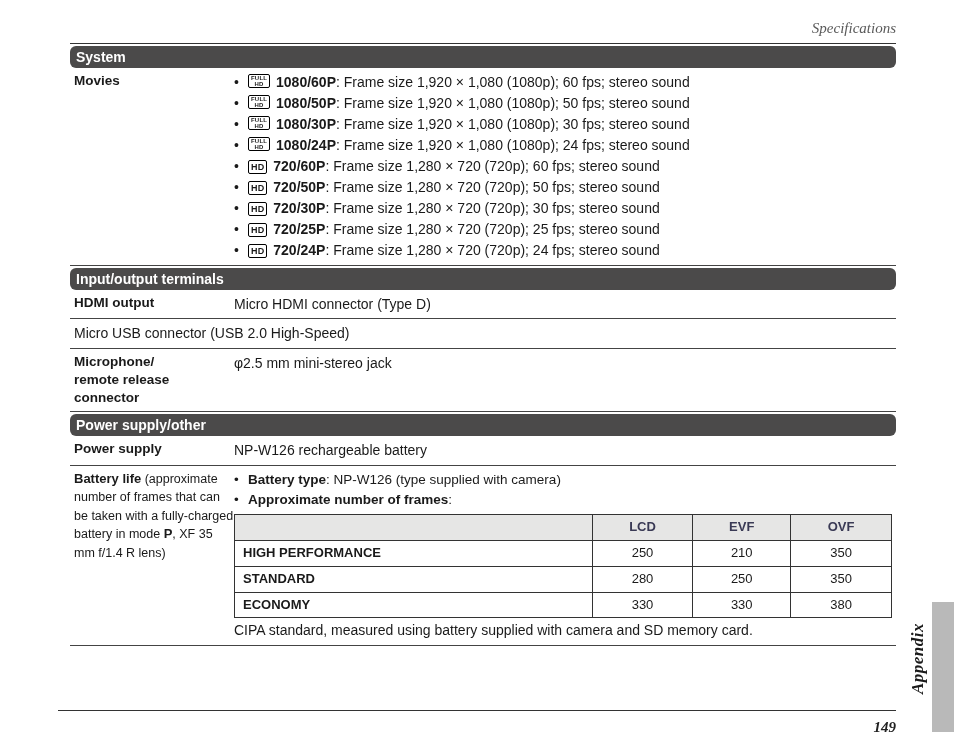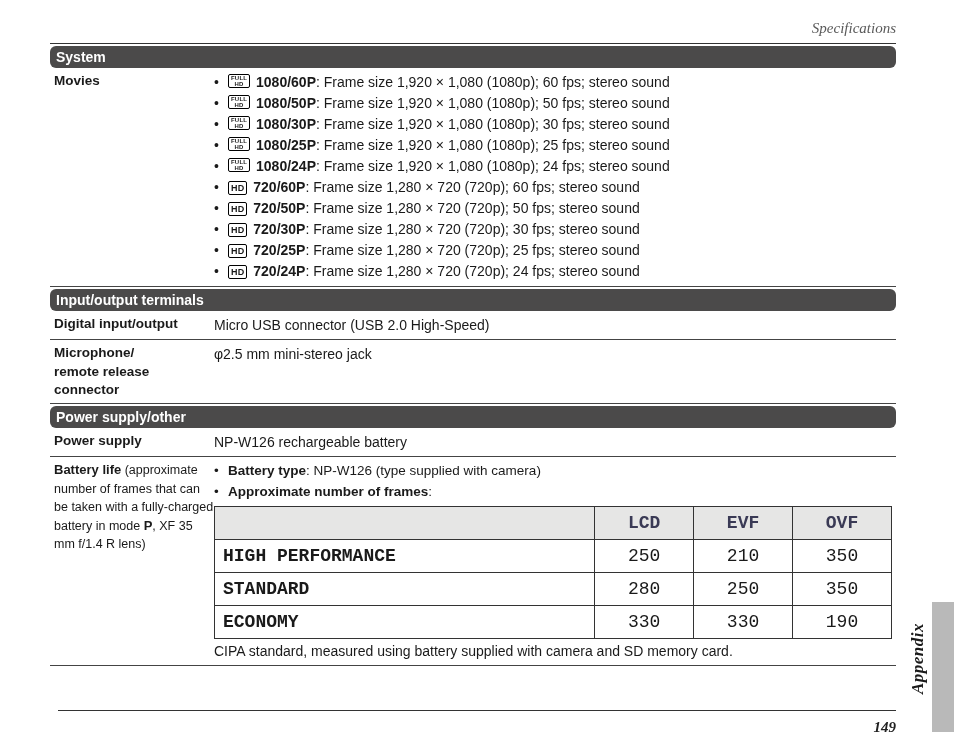--- a/index.html
+++ b/index.html
@@ -8,21 +8,21 @@
     font-family: "Helvetica Neue", Helvetica, Arial, sans-serif;
     color: #1a1a1a;
     background: #fff;
     width: 954px;
     height: 748px;
     position: relative;
     overflow: hidden;
   }
   .page {
     position: absolute;
-    left: 50px;
+    left: 70px;
     right: 58px;
     top: 20px;
   }
   .header-label {
     font-size: 15px;
     font-style: italic;
     font-family: "Times New Roman", serif;
     color: #5a5a5a;
     text-align: right;
     padding: 0 0 6px 0;
@@ -105,22 +105,21 @@
   .bullet-line::before {
     content: "•";
     position: absolute;
     left: 0;
     top: 0;
   }
   .battery-table {
     border-collapse: collapse;
     width: 100%;
     margin-top: 4px;
-    font-size: 18px;
-    font-family: Liberation Mono, monospace;
+    font-size: 13px;
   }
   .battery-table th, .battery-table td {
     border: 1px solid #333;
     padding: 3px 8px;
   }
   .battery-table thead th {
     background: #e6e6e5;
     font-weight: bold;
     color: #3a3a55;
     text-align: center;
@@ -193,34 +192,36 @@
   <hr class="hr-top">
 
   <div class="section-bar">System</div>
   <div class="spec-row">
     <div class="spec-label">Movies</div>
     <div class="spec-content">
       <ul class="movies" id="movies-list">
           <li><span class="fhd-icon"></span><span class="movie-name"> 1080/60P</span><span>: Frame size 1,920 × 1,080 (1080p); 60 fps; stereo sound</span></li>
           <li><span class="fhd-icon"></span><span class="movie-name"> 1080/50P</span><span>: Frame size 1,920 × 1,080 (1080p); 50 fps; stereo sound</span></li>
           <li><span class="fhd-icon"></span><span class="movie-name"> 1080/30P</span><span>: Frame size 1,920 × 1,080 (1080p); 30 fps; stereo sound</span></li>
-          <li><span class="fhd-icon"></span><span class="movie-name"> 1080/25P</span><span>: Frame size 1,920 × 1,080 (1080p); 25 fps; stereo sound</span></li>
           <li><span class="fhd-icon"></span><span class="movie-name"> 1080/24P</span><span>: Frame size 1,920 × 1,080 (1080p); 24 fps; stereo sound</span></li>
           <li><span class="hd-icon"></span><span class="movie-name"> 720/60P</span><span>: Frame size 1,280 × 720 (720p); 60 fps; stereo sound</span></li>
           <li><span class="hd-icon"></span><span class="movie-name"> 720/50P</span><span>: Frame size 1,280 × 720 (720p); 50 fps; stereo sound</span></li>
           <li><span class="hd-icon"></span><span class="movie-name"> 720/30P</span><span>: Frame size 1,280 × 720 (720p); 30 fps; stereo sound</span></li>
           <li><span class="hd-icon"></span><span class="movie-name"> 720/25P</span><span>: Frame size 1,280 × 720 (720p); 25 fps; stereo sound</span></li>
           <li><span class="hd-icon"></span><span class="movie-name"> 720/24P</span><span>: Frame size 1,280 × 720 (720p); 24 fps; stereo sound</span></li>
         </ul>
     </div>
   </div>
 
   <div class="section-bar">Input/output terminals</div>
   <div class="spec-row">
-    <div class="spec-label">Digital input/output</div>
+    <div class="spec-label">HDMI output</div>
+    <div class="spec-content">Micro HDMI connector (Type D)</div>
+  </div>
+  <div class="spec-row">
     <div class="spec-content">Micro USB connector (USB 2.0 High-Speed)</div>
   </div>
   <div class="spec-row">
     <div class="spec-label">
       <span>Microphone/</span><br>
       <span>remote release connector</span>
     </div>
     <div class="spec-content">φ2.5 mm mini-stereo jack</div>
   </div>
 
@@ -260,21 +261,21 @@
             <tr>
               <th>STANDARD</th>
               <td>280</td>
               <td>250</td>
               <td>350</td>
             </tr>
             <tr>
               <th>ECONOMY</th>
               <td>330</td>
               <td>330</td>
-              <td>190</td>
+              <td>380</td>
             </tr>
           </tbody>
       </table>
       <div class="para">CIPA standard, measured using battery supplied with camera and SD memory card.</div>
     </div>
   </div>
 
 </div>
 
 <div class="side-tab"></div>

